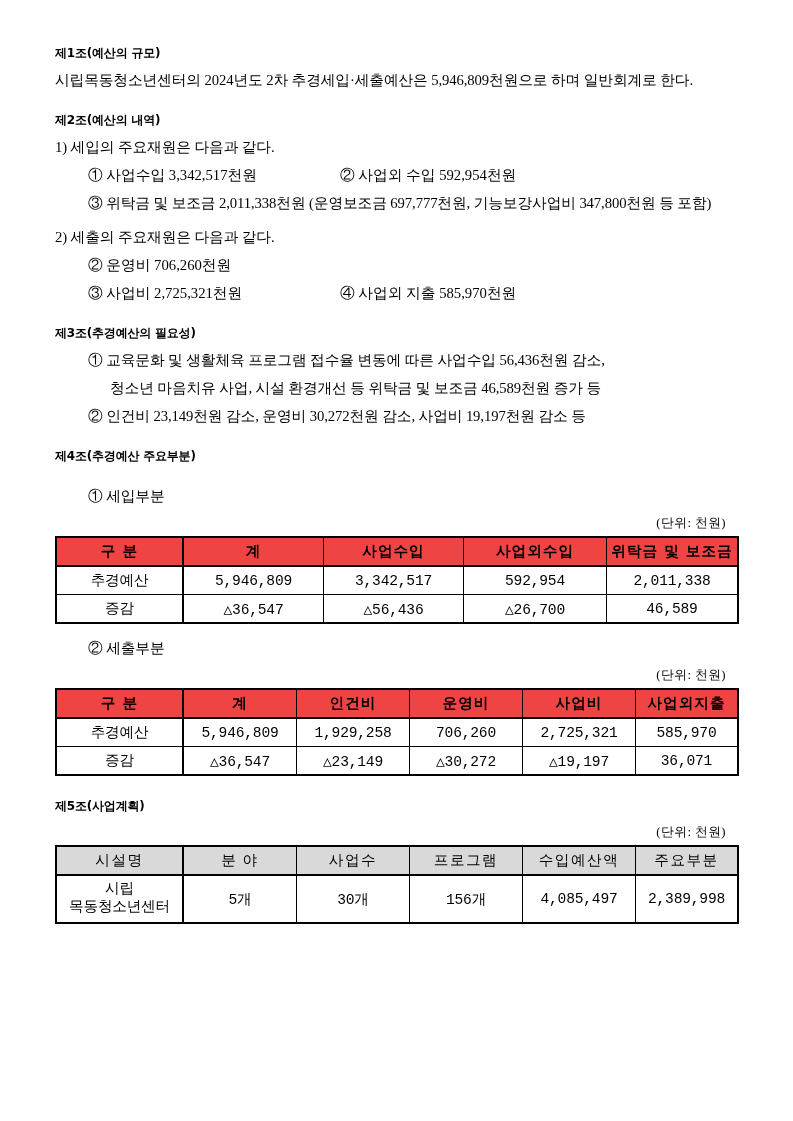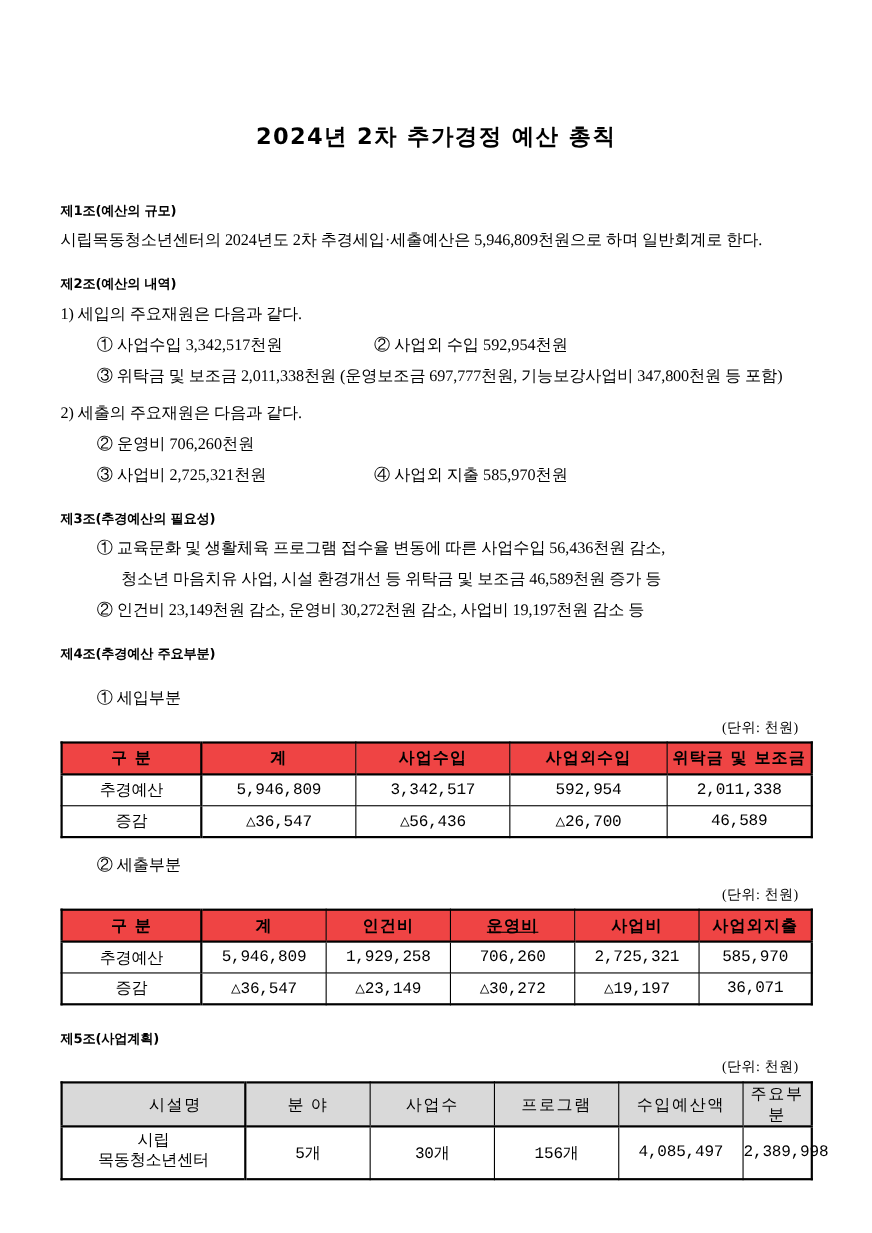--- a/index.html
+++ b/index.html
@@ -136,21 +136,20 @@
   .stack-line {
     display: block;
     line-height: 1.22;
   }
 </style>
 </head>
 <body>
 
 <div class="page">
 
-  <h1 class="doc-title">2024년 2차 추가경정 예산 총칙</h1>
 
   <div class="gap-xl"></div>
   <div class="gap-md"></div>
 
   <div class="article-head">제1조(예산의 규모)</div>
   <div class="gap-sm"></div>
   <div class="body-line">시립목동청소년센터의 2024년도 2차 추경세입·세출예산은 5,946,809천원으로 하며 일반회계로 한다.</div>
 
   <div class="gap-lg"></div>
 
@@ -234,21 +233,21 @@
   <div class="sub-line indent-1">② 세출부분</div>
   <div class="gap-sm"></div>
   <div class="unit-caption">(단위: 천원)</div>
 
   <table class="budget">
     <thead>
       <tr>
         <th class="label-cell" style="width:125px;">구 분</th>
         <th style="width:112px;">계</th>
         <th style="width:112px;">인건비</th>
-        <th style="width:112px;text-decoration:underline;">운영비</th>
+        <th style="width:112px;">운영비</th>
         <th style="width:112px;">사업비</th>
         <th>사업외지출</th>
       </tr>
     </thead>
     <tbody>
       <tr>
         <td class="label-cell">추경예산</td>
         <td>5,946,809</td>
         <td>1,929,258</td>
         <td>706,260</td>
@@ -268,21 +267,21 @@
 
   <div class="gap-lg"></div>
 
   <div class="article-head">제5조(사업계획)</div>
   <div class="gap-sm"></div>
   <div class="unit-caption">(단위: 천원)</div>
 
   <table class="budget plan">
     <thead>
       <tr>
-        <th class="label-cell" style="width:125px;padding-left:40px;">시설명</th>
+        <th class="label-cell" style="width:125px;">시설명</th>
         <th style="width:112px;">분  야</th>
         <th style="width:112px;">사업수</th>
         <th style="width:112px;">프로그램</th>
         <th style="width:112px;">수입예산액</th>
         <th>주요부분</th>
       </tr>
     </thead>
     <tbody>
       <tr>
         <td class="label-cell">

